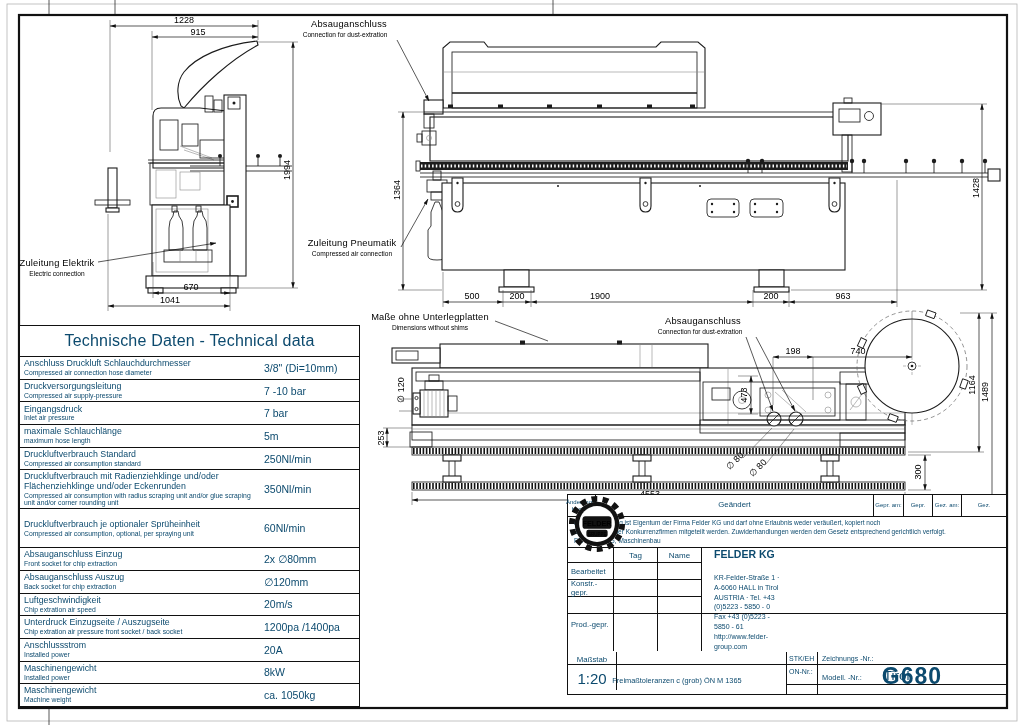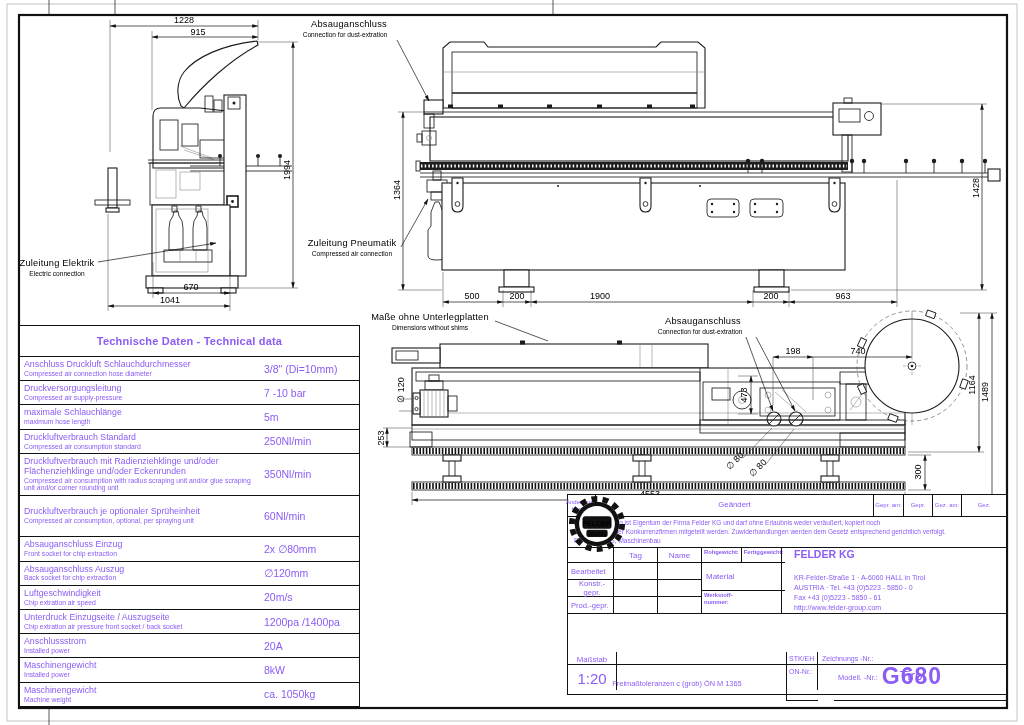--- a/index.html
+++ b/index.html
@@ -1,44 +1,44 @@
 <!DOCTYPE html>
 <html><head>
 <meta charset="utf-8">
 <style>
   html,body{margin:0;padding:0;background:#fff;}
   .sheet{position:relative;width:1024px;height:725px;background:#fff;overflow:hidden;
-         font-family:"Liberation Sans","DejaVu Sans",sans-serif;color:#8b5cf6;}
+         font-family:"Liberation Sans","DejaVu Sans",sans-serif;color:#0c4a6e;}
   svg{position:absolute;left:0;top:0;}
   svg text{font-family:"Liberation Sans","DejaVu Sans",sans-serif;fill:#000;}
   .t9{font-size:9px;} .lde{font-size:9.3px;letter-spacing:.2px;} .len{font-size:6.6px;}
   .mid{text-anchor:middle;}
   
   .ttable{position:absolute;left:19px;top:325px;width:341px;height:382px;border:1.6px solid #111;
           background:#fff;box-sizing:border-box;display:flex;flex-direction:column;}
   .ttitle{height:30px;display:flex;align-items:center;justify-content:center;
-          font-weight:bold;font-size:11px;letter-spacing:.2px;}
+          font-weight:normal;font-size:16px;letter-spacing:.2px;}
   .trow{flex:1;border-top:1px solid #111;display:flex;align-items:center;overflow:hidden;}
   .trow.tall{flex:1.75;}
   .tl{flex:1;padding:1px 2px 1px 4px;}
   .de{font-size:8.8px;line-height:1.13;}
   .en{font-size:6.8px;line-height:1.08;}
   .tv{width:95px;font-size:10.5px;}
   
   .tblock{position:absolute;left:567px;top:494px;width:440px;height:201px;border:1px solid #111;
           box-sizing:border-box;background:#fff;font-size:7px;}
   .tblock *{box-sizing:border-box;}
   .rowA{height:21px;display:grid;grid-template-columns:28px 1fr 30px 29px 29px 44px;}
   .rowA>div{border-right:1px solid #111;display:flex;align-items:center;justify-content:center;
             text-align:center;font-size:6px;line-height:1.05;padding:1px;}
   .rowA>div:last-child{border-right:none;}
   .rowA .big{font-size:7.8px;}
   .rowB{height:31px;border-top:1px solid #111;padding:2px 3px 0 6px;font-size:6.5px;line-height:1.35;}
   .rowC{height:66px;border-top:1px solid #111;display:grid;grid-template-columns:134px 80px 1fr;}
-  .c1{display:grid;grid-template-columns:46px 44px 1fr;grid-template-rows:15px 17px 17px 1fr;text-align:center;}
+  .c1{display:grid;grid-template-columns:46px 44px 1fr;grid-template-rows:15px 17px 17px 1fr;}
   .c1>div{border-right:1px solid #111;border-bottom:1px solid #111;font-size:7.6px;
           display:flex;align-items:center;padding-left:3px;}
   .c1>div.hd{justify-content:center;padding-left:0;font-size:8px;}
   .c1>div:nth-child(3n){border-right:1px solid #111;}
   .c1>div:nth-child(n+10){border-bottom:none;}
   .c2{display:grid;grid-template-columns:1fr 1fr;grid-template-rows:15px 1fr 22px;border-right:1px solid #111;}
   .c2>div{font-size:5.8px;padding:1px 2px;}
   .c2 .c2a{border-bottom:1px solid #111;border-right:1px solid #111;font-weight:bold;}
   .c2 .c2b{border-bottom:1px solid #111;font-weight:bold;}
   .c2 .c2mat{grid-column:1/3;border-bottom:1px solid #111;font-size:8px;display:flex;align-items:center;padding-left:4px;}
@@ -51,21 +51,21 @@
   .rowD>div{border-right:1px solid #111;margin-top:38px;}
   .rowD>div:last-child{border-right:none;}
   .dScale{text-align:center;}
   .dScale .lbl{font-size:7.8px;margin-top:3px;}
   .dScale .val{font-size:15px;margin-top:6px;}
   .dStk{font-size:7px;padding:3px 0 0 2px;}
   .dNr .lbl{font-size:7px;padding:3px 0 0 4px;}
   .dNr .val{font-weight:bold;font-size:23px;text-align:center;margin-top:1px;letter-spacing:1px;}
   .rowE{flex:1;height:31px;border-top:1px solid #111;display:grid;grid-template-columns:219px 1fr;}
   .eFrei{display:flex;align-items:center;justify-content:center;font-size:7.4px;border-right:1px solid #111;}
-  .eR{display:grid;grid-template-columns:31px 1fr;grid-template-rows:19px 1fr;gap:16px;}
+  .eR{display:grid;grid-template-columns:31px 1fr;grid-template-rows:19px 1fr;}
   .eOn{border-right:1px solid #111;font-size:7px;padding:3px 0 0 2px;}
   .eMod{display:flex;align-items:baseline;padding:3px 0 0 4px;}
   .eMod .lbl{font-size:7.4px;}
   .eMod .val{font-size:13.5px;margin-left:22px;}
   .eB1{border-top:1px solid #111;border-right:1px solid #111;}
   .eB2{border-top:1px solid #111;}
 </style>
 </head>
 <body>
 
@@ -480,20 +480,27 @@
       </div>
   <div class="trow">
     <div class="tl">
           <div class="de">Druckversorgungsleitung</div>
           <div class="en">Compressed air supply-pressure</div>
         </div>
     <div class="tv">7 -10 bar</div>
       </div>
   <div class="trow">
     <div class="tl">
+          <div class="de">Eingangsdruck</div>
+          <div class="en">Inlet air pressure</div>
+        </div>
+    <div class="tv">7 bar</div>
+      </div>
+  <div class="trow">
+    <div class="tl">
           <div class="de">maximale Schlauchlänge</div>
           <div class="en">maximum hose length</div>
         </div>
     <div class="tv">5m</div>
       </div>
   <div class="trow">
     <div class="tl">
           <div class="de">Druckluftverbrauch Standard</div>
           <div class="en">Compressed air consumption standard</div>
         </div>
@@ -588,29 +595,20 @@
       <div>Bearbeitet</div>
           <div></div>
           <div></div>
       <div>Konstr.-gepr.</div>
           <div></div>
           <div></div>
       <div>Prod.-gepr.</div>
           <div></div>
           <div></div>
     </div>
-    <div class="c2">
-      <div class="c2a">Rohgewicht:</div>
-      <div class="c2b">Fertiggewicht:</div>
-      <div class="c2mat">Material</div>
-      <div class="c2w">
-            <div>Werkstoff-</div>
-            <div>nummer:</div>
-          </div>
-    </div>
     <div class="c3">
       <svg width="58" height="58" viewBox="-30 -30 60 60">
         <circle r="26" fill="none" stroke="#111" stroke-width="6" stroke-dasharray="6 5.6"></circle>
         <circle r="23" fill="#111"></circle>
         <circle r="18.5" fill="#fff"></circle>
         <rect x="-15" y="-8" width="30" height="13" rx="3" fill="#111"></rect>
         <text x="0" y="2.5" text-anchor="middle" font-size="7.5" font-weight="bold" fill="#fff">FELDER</text>
         <rect x="-11" y="6" width="22" height="7.5" rx="2" fill="#111"></rect>
         <text x="0" y="12" text-anchor="middle" font-size="4.6" fill="#fff">GRUPPE</text>
       </svg>

